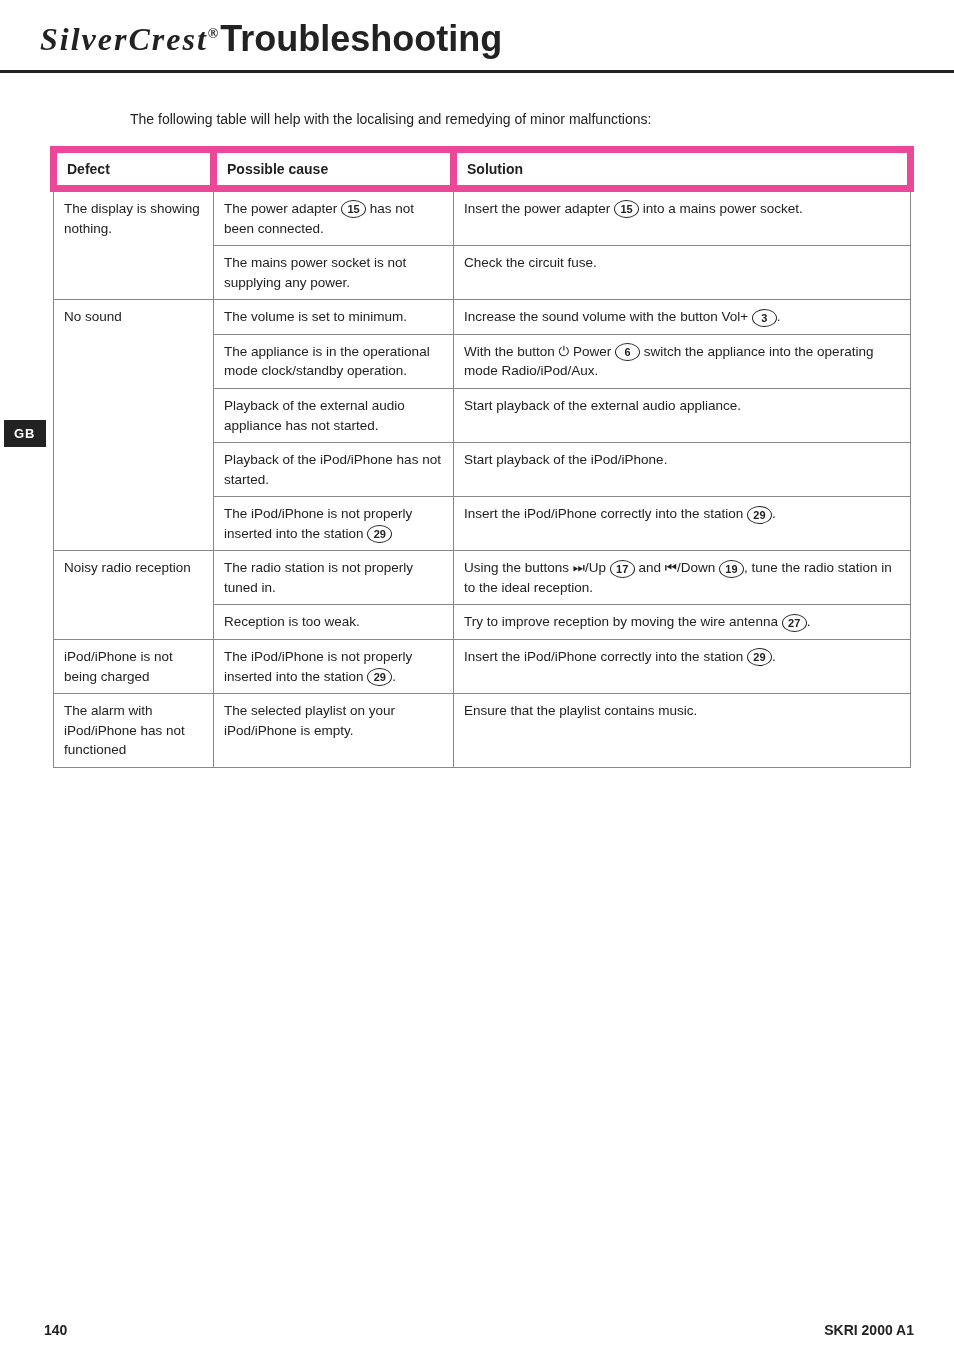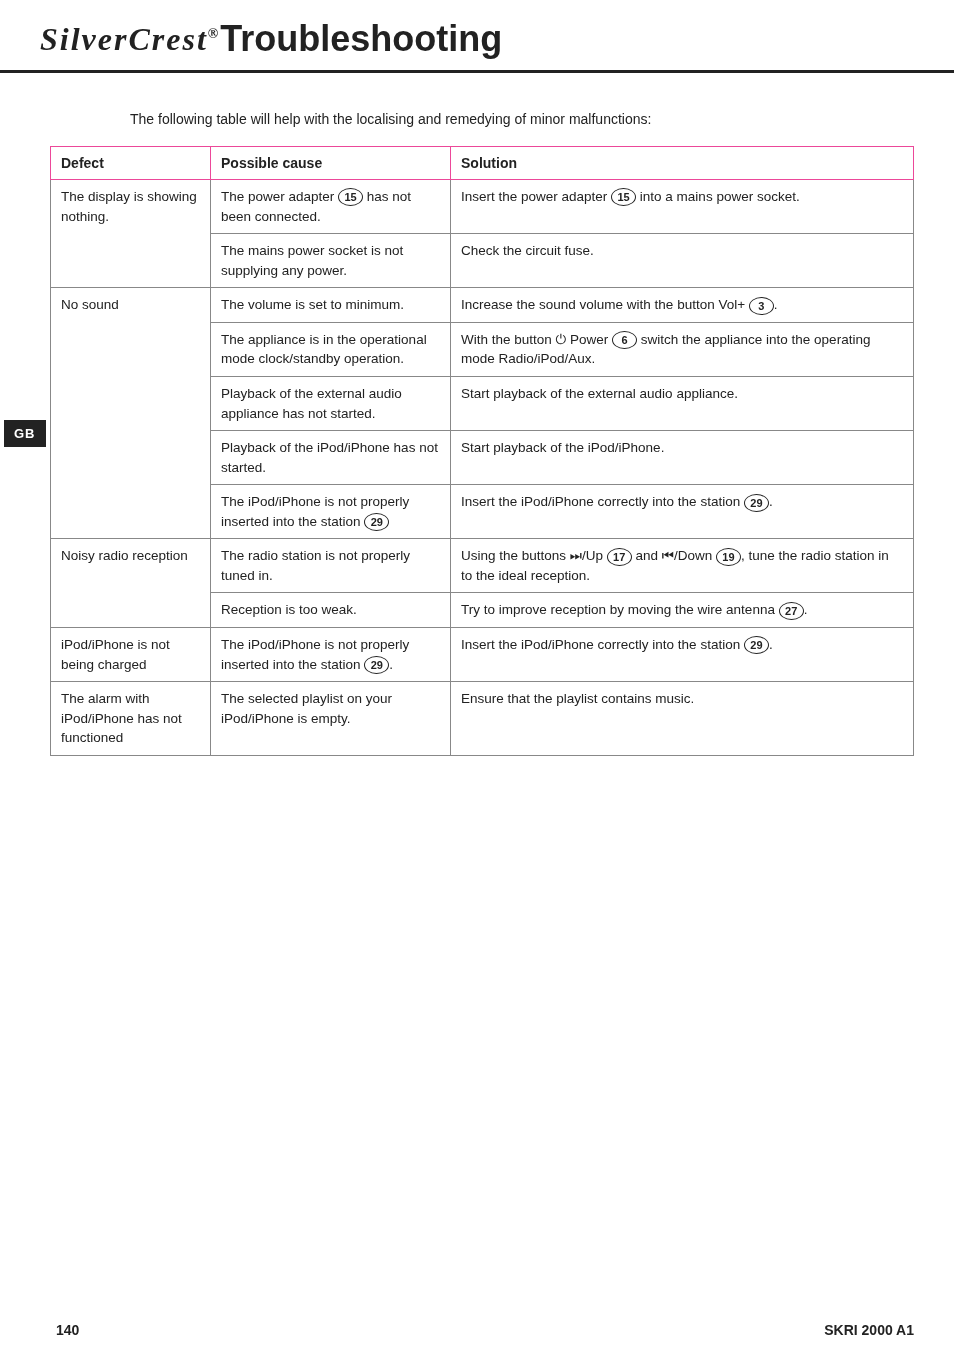--- a/index.html
+++ b/index.html
@@ -73,21 +73,21 @@
     table {
       width: 100%;
       border-collapse: collapse;
       margin-bottom: 20px;
     }
     th {
       background: #fff;
       font-weight: bold;
       font-size: 14px;
       padding: 8px 10px;
-      border: 1px solid #ec4899;
+      border: 7px solid #ec4899;
       text-align: left;
       vertical-align: top;
     }
     td {
       padding: 7px 10px;
       border: 1px solid #888;
       font-size: 13.5px;
       vertical-align: top;
       line-height: 1.45;
     }
@@ -131,21 +131,21 @@
       line-height: 1.5;
     }
     .notice-body p::before {
       content: '► ';
     }
 
     
     .footer {
       position: absolute;
       bottom: 18px;
-      left: 16px;
+      left: 4px;
       right: 0;
       display: flex;
       justify-content: space-between;
       padding: 0 40px;
       font-size: 14px;
       font-weight: bold;
     }
   </style>
 </head>
 <body>

